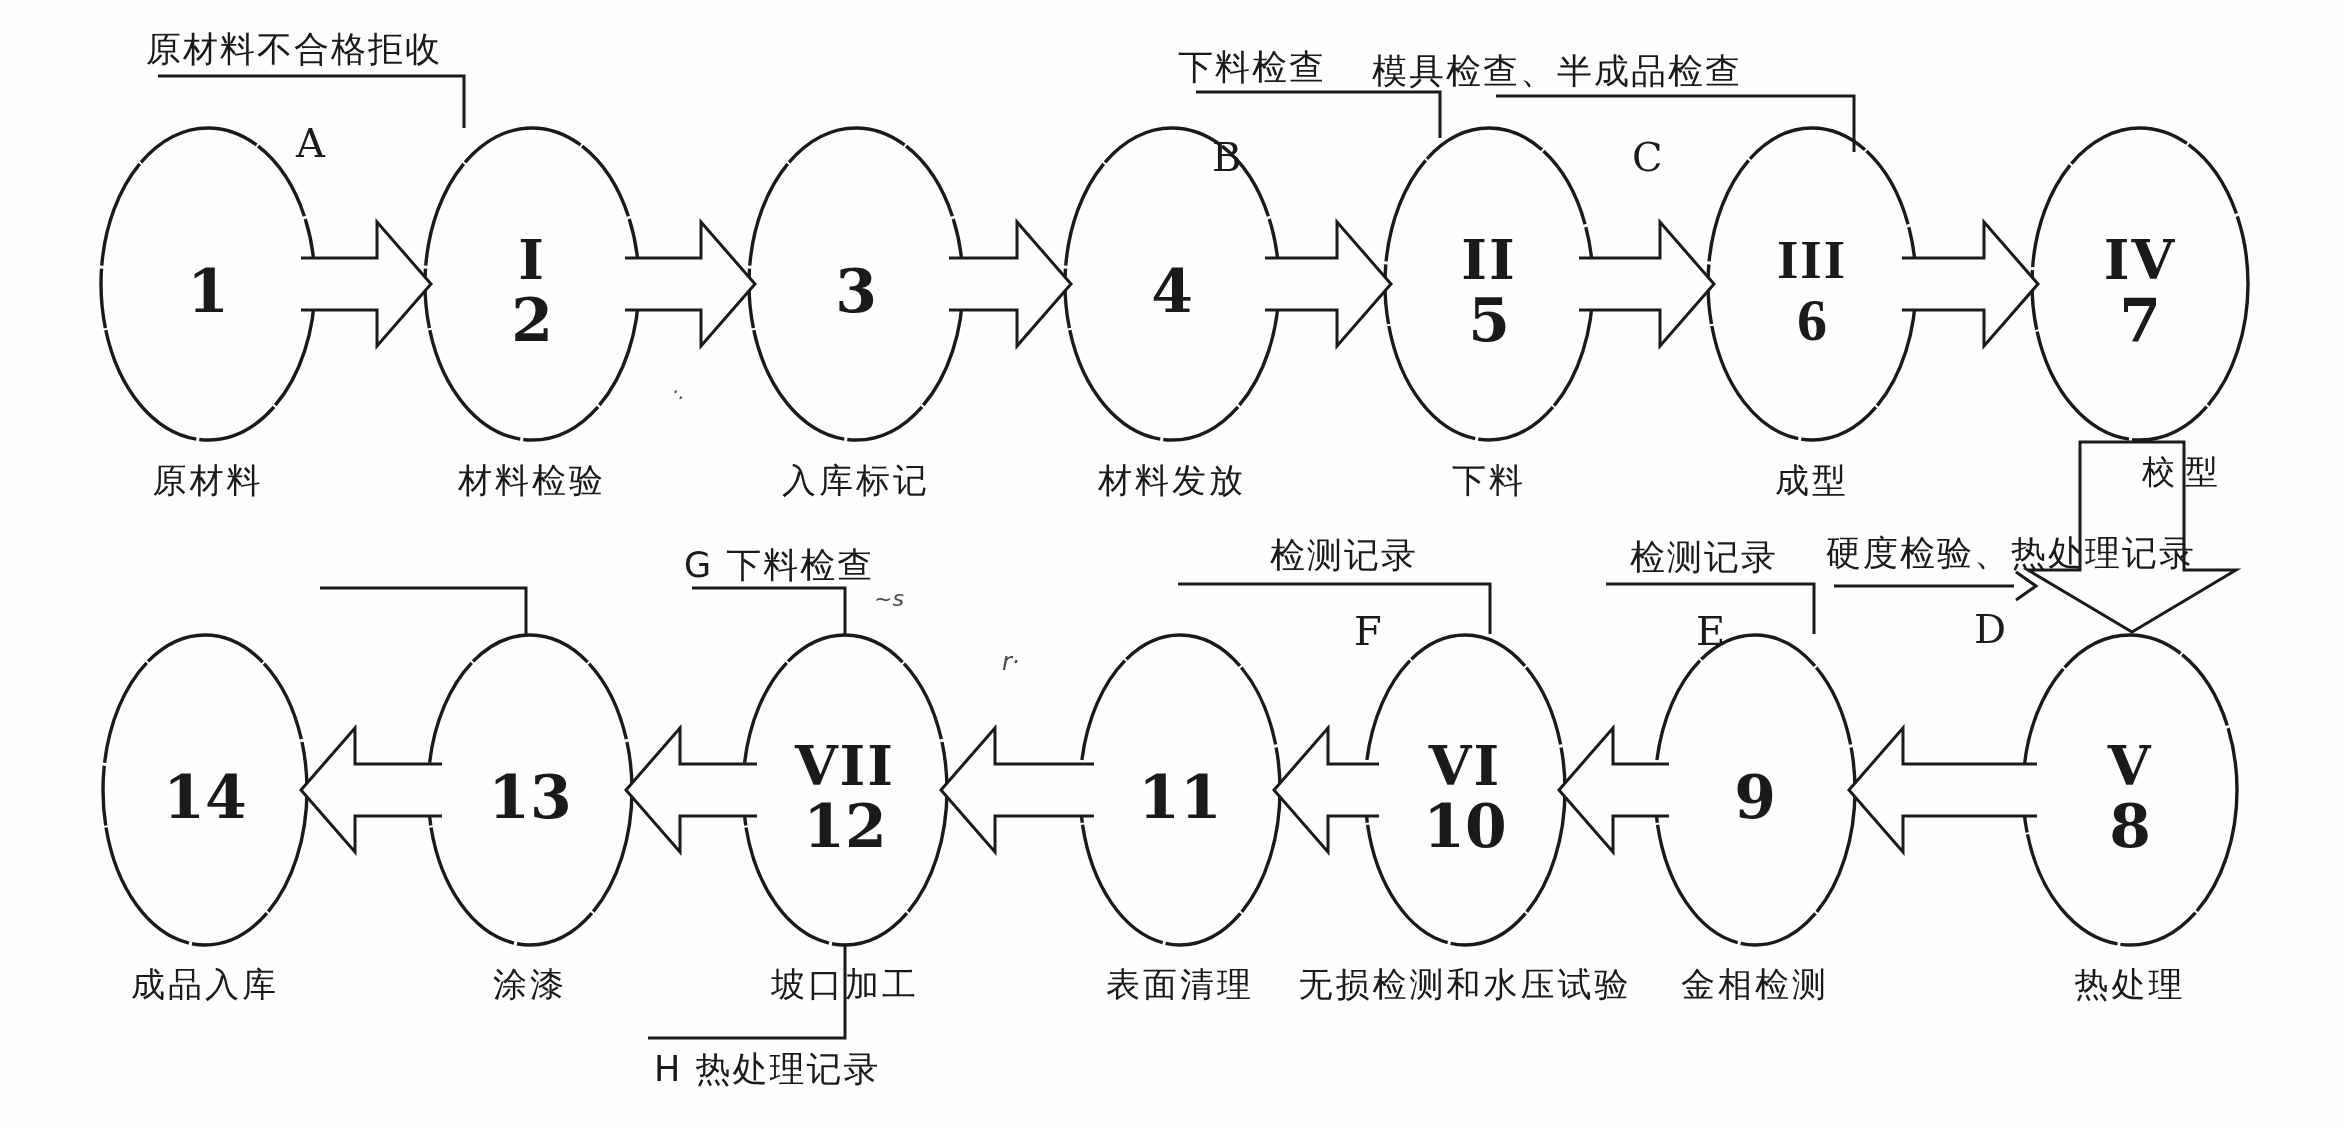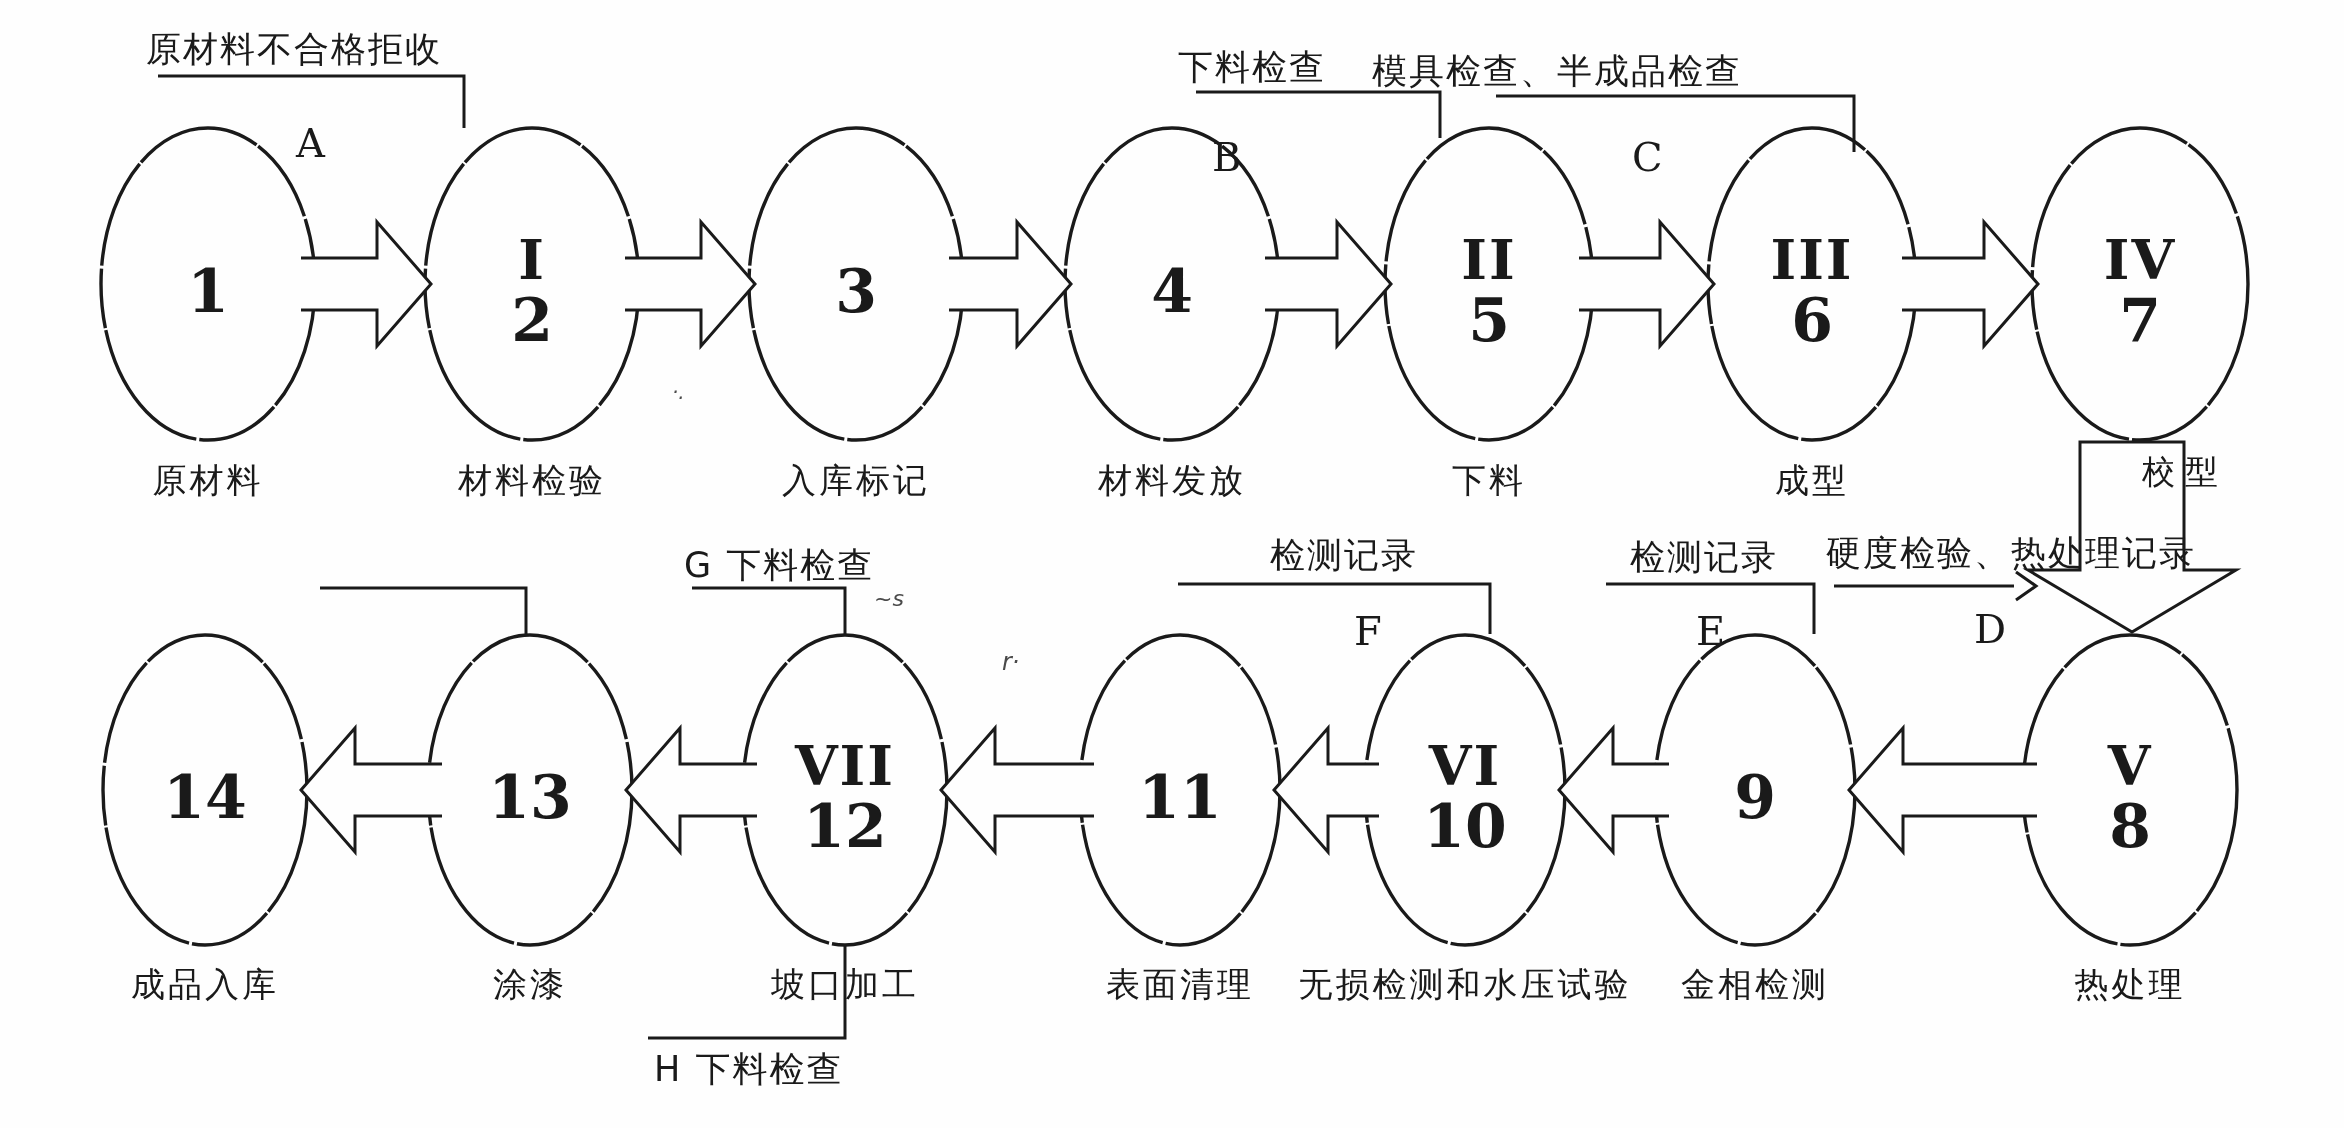--- a/index.html
+++ b/index.html
@@ -87,21 +87,21 @@
     <div class="node-label" style="left: 856px; top: 458px;">入库标记</div>
     <div class="node-text" style="left: 1172px; top: 292px;">
       <div class="num">4</div>
     </div>
     <div class="node-label" style="left: 1172px; top: 458px;">材料发放</div>
     <div class="node-text" style="left: 1489px; top: 292px;">
       <div class="roman">II</div>
       <div class="num">5</div>
     </div>
     <div class="node-label" style="left: 1489px; top: 458px;">下料</div>
-    <div class="node-text" style="left: 1812px; top: 292px;">
+    <div class="node-text" style="left: 1812px; top: 292px; font-family: Liberation Serif, serif;">
       <div class="roman">III</div>
       <div class="num">6</div>
     </div>
     <div class="node-label" style="left: 1812px; top: 458px;">成型</div>
     <div class="node-text" style="left: 2140px; top: 292px;">
       <div class="roman">IV</div>
       <div class="num">7</div>
     </div>
     <div class="node-text" style="left: 2130px; top: 798px;">
       <div class="roman">V</div>
@@ -135,21 +135,21 @@
     </div>
     <div class="node-label" style="left: 205px; top: 962px;">成品入库</div>
     <div class="downarrow-label" style="left: 2138px; top: 450px;">校型</div>
     <div class="ann" style="left: 146px; top: 26px;">原材料不合格拒收</div>
     <div class="ann" style="left: 1178px; top: 44px;">下料检查</div>
     <div class="ann" style="left: 1372px; top: 48px;">模具检查、半成品检查</div>
     <div class="ann" style="left: 1270px; top: 532px;">检测记录</div>
     <div class="ann" style="left: 1630px; top: 534px;">检测记录</div>
     <div class="ann" style="left: 1826px; top: 530px;">硬度检验、热处理记录</div>
     <div class="ann" style="left: 684px; top: 542px;">G 下料检查</div>
-    <div class="ann" style="left: 654px; top: 1046px;">H 下料检查</div>
+    <div class="ann" style="left: 654px; top: 1046px;">H 热处理记录</div>
     <div class="letter" style="left: 296px; top: 120px;">A</div>
     <div class="letter" style="left: 1212px; top: 134px;">B</div>
     <div class="letter" style="left: 1632px; top: 134px;">C</div>
     <div class="letter" style="left: 1974px; top: 606px;">D</div>
     <div class="letter" style="left: 1696px; top: 608px;">E</div>
     <div class="letter" style="left: 1354px; top: 608px;">F</div>
     <div class="noise" style="left: 672px; top: 380px; font-size: 20px;">·.</div>
     <div class="noise" style="left: 874px; top: 586px; font-size: 22px;">~s</div>
     <div class="noise" style="left: 1002px; top: 648px; font-size: 24px;">r·</div>
   </div>

